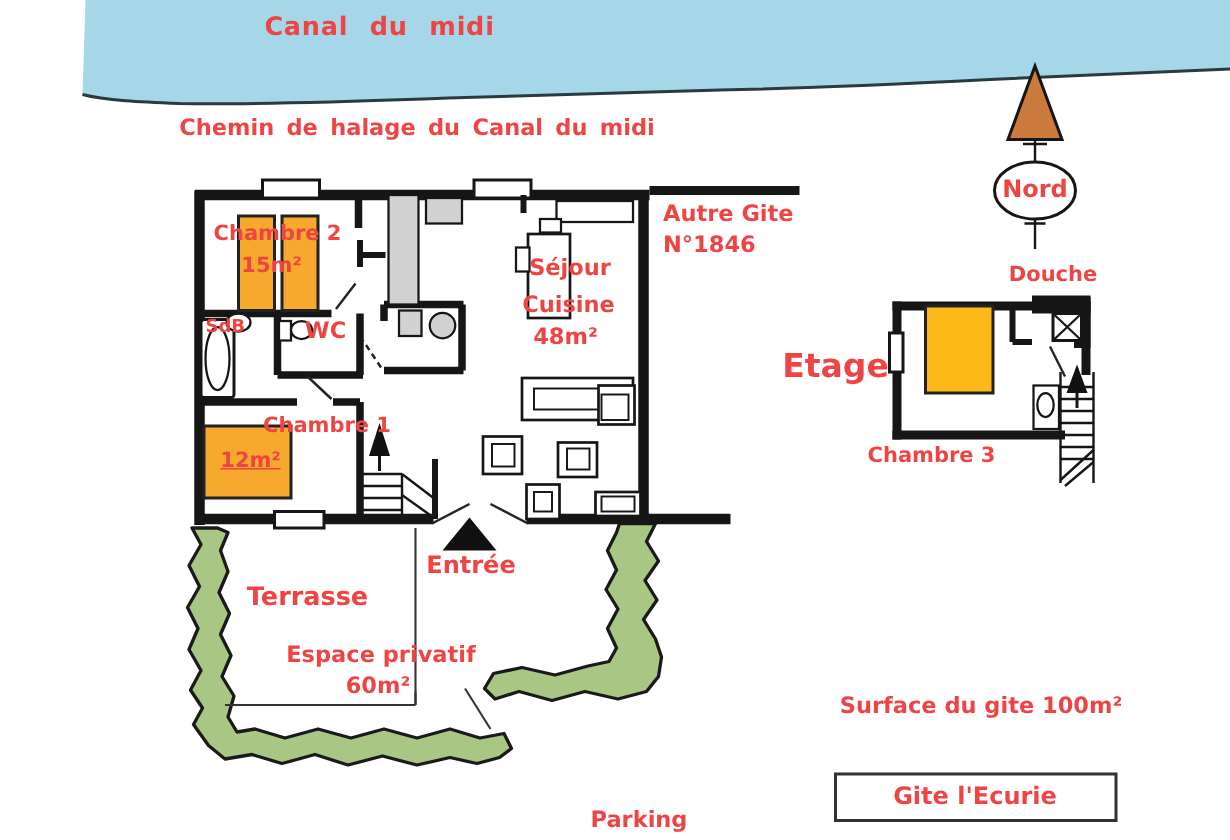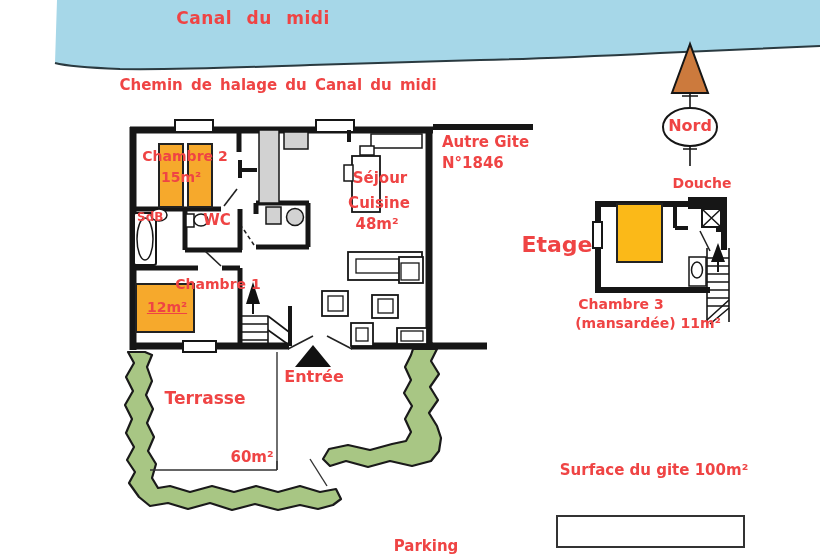--- a/index.html
+++ b/index.html
@@ -183,24 +183,25 @@
 <div class="lbl s15" style="left:377px;top:216px;">48m²</div>
 
 <div class="lbl s15 la" style="left:442px;top:134px;">Autre Gite</div>
 <div class="lbl s15 la" style="left:442px;top:155px;">N°1846</div>
 
 <div class="lbl s14" style="left:182px;top:277px;margin-left:36px;">Chambre 1</div>
 <div class="lbl s14" style="left:167px;top:300px;text-decoration:underline;">12m²</div>
 
 <div class="lbl s16" style="left:314px;top:368px;">Entrée</div>
 <div class="lbl s17" style="left:205px;top:389px;">Terrasse</div>
+<div class="lbl s15" style="left:254px;top:428px;">Espace privatif</div>
 <div class="lbl s15" style="left:252px;top:449px;">60m²</div>
 <div class="lbl s15" style="left:426px;top:538px;">Parking</div>
 
 <div class="lbl s16" style="left:690px;top:117px;">Nord</div>
 <div class="lbl s14" style="left:702px;top:176px;">Douche</div>
 <div class="lbl s18" style="left:557px;top:233px;">Etage</div>
 <div class="lbl s14" style="left:621px;top:297px;">Chambre 3</div>
-<div class="lbl s14" style="left:648px;top:316px;">(mansardée) 11m²</div>
 
 <div class="lbl s15" style="left:654px;top:462px;">Surface du gite 100m²</div>
+<div class="lbl s16" style="left:650px;top:522px;">Gite l'Ecurie</div>
 
 </div>
 
 </body></html>

